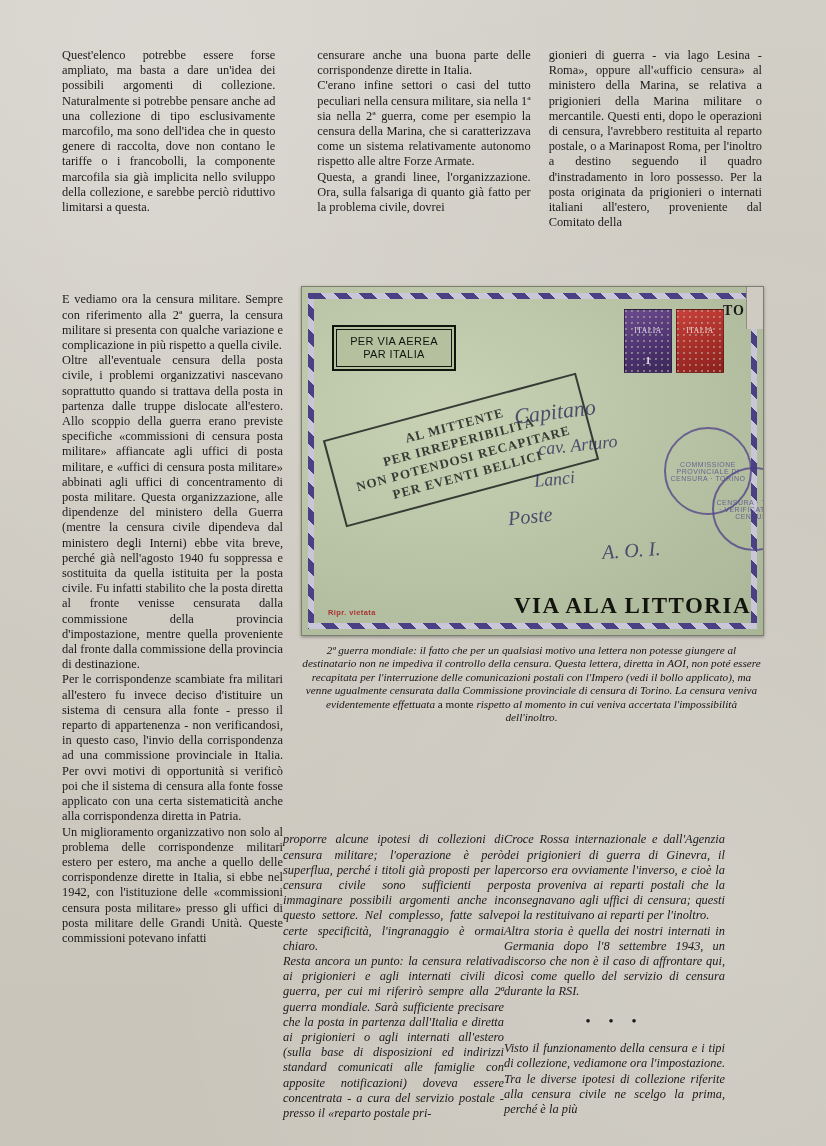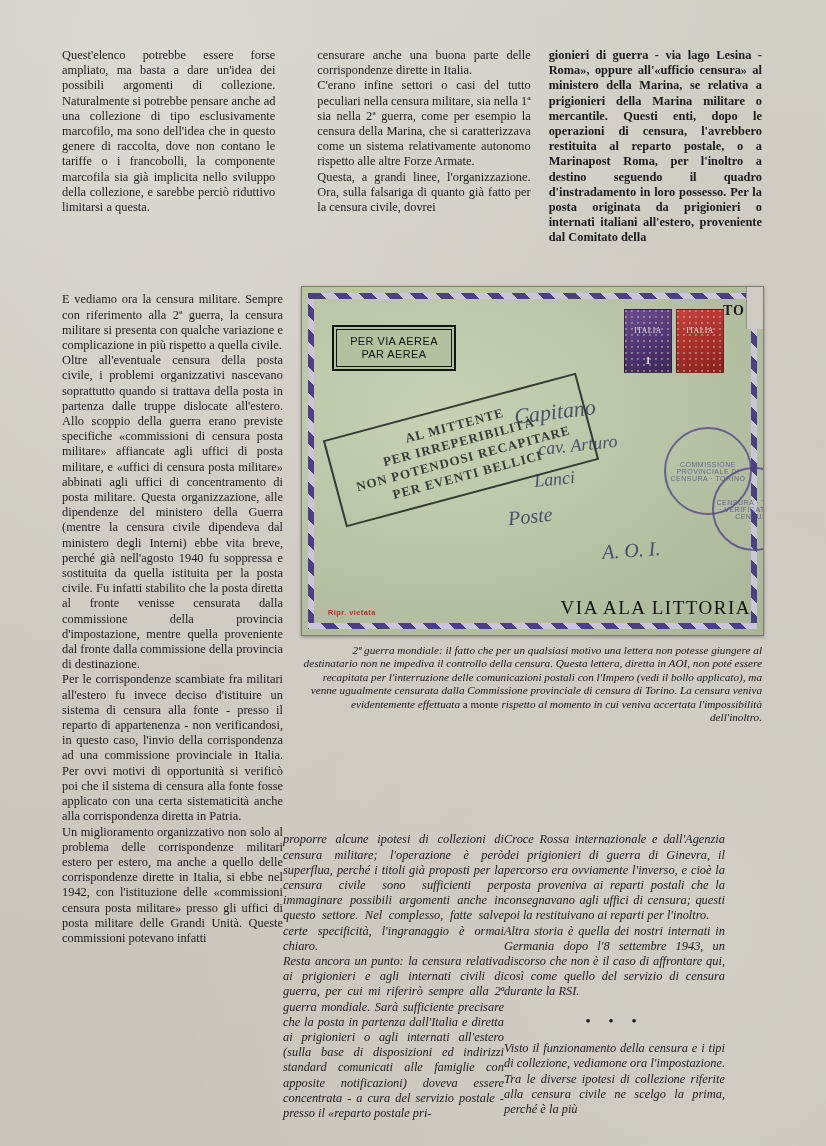--- a/index.html
+++ b/index.html
@@ -57,21 +57,21 @@
   }
   
   .top-block {
     position: absolute;
     left: 0;
     top: 0;
     width: 700px;
   }
   .top-block .col.c1 { height: 232px; }
   .top-block .col.c2 { height: 232px; margin-left: 24px; }
-  .top-block .col.c3 { height: 232px; font-weight: bold; }
+  .top-block .col.c3 { height: 232px; }
 
   
   .left-long {
     position: absolute;
     left: 0;
     top: 232px;
     width: 221px;
     font-size: 12.4px;
     line-height: 15.2px;
     text-align: justify;
@@ -225,22 +225,22 @@
     text-align: center;
     opacity: 0.72;
   }
   .rc1 { left: 362px; top: 140px; width: 84px; height: 84px; }
   .rc2 { left: 410px; top: 180px; width: 80px; height: 80px; }
   .via-littoria {
     position: absolute;
     right: 12px;
     bottom: 16px;
     font-family: "Liberation Serif", serif;
-    font-weight: normal;
-    font-size: 19px;
+    font-weight: bold;
+    font-size: 23px;
     letter-spacing: 1.5px;
     color: #14140f;
   }
   .ripr {
     position: absolute;
     left: 26px;
     bottom: 18px;
     font-family: "Liberation Sans", sans-serif;
     font-size: 7.5px;
     font-weight: bold;
@@ -265,21 +265,21 @@
     font-size: 14px;
     color: #1a1a1a;
     letter-spacing: 1px;
   }
   .caption {
     width: 461px;
     margin-top: 8px;
     font-size: 11.2px;
     line-height: 13.4px;
     font-style: italic;
-    text-align: right;
+    text-align: center;
     color: #141414;
   }
   .caption .roman { font-style: normal; }
 
   
   .bottom-block {
     position: absolute;
     left: 0;
     top: 772px;
     width: 700px;
@@ -312,21 +312,21 @@
   <div class="content">
 
     <div class="top-block">
       <div class="cols">
         <div class="col c1">
           <p>Quest'elenco potrebbe essere forse ampliato, ma basta a dare un'idea dei possibili argomenti di collezione. Naturalmente si potrebbe pensare anche ad una collezione di tipo esclusivamente marcofilo, ma sono dell'idea che in questo genere di raccolta, dove non contano le tariffe o i francobolli, la componente marcofila sia già implicita nello sviluppo della collezione, e sarebbe perciò riduttivo limitarsi a questa.</p>
         </div>
         <div class="col c2">
           <p>censurare anche una buona parte delle corrispondenze dirette in Italia.</p>
           <p class="mt6">C'erano infine settori o casi del tutto peculiari nella censura militare, sia nella 1ª sia nella 2ª guerra, come per esempio la censura della Marina, che si caratterizzava come un sistema relativamente autonomo rispetto alle altre Forze Armate.</p>
-          <p class="mt6">Questa, a grandi linee, l'organizzazione. Ora, sulla falsariga di quanto già fatto per la censura civile, dovrei</p>
+          <p class="mt6">Questa, a grandi linee, l'organizzazione. Ora, sulla falsariga di quanto già fatto per la problema civile, dovrei</p>
         </div>
         <div class="col c3">
           <p>gionieri di guerra - via lago Lesina - Roma», oppure all'«ufficio censura» al ministero della Marina, se relativa a prigionieri della Marina militare o mercantile. Questi enti, dopo le operazioni di censura, l'avrebbero restituita al reparto postale, o a Marinapost Roma, per l'inoltro a destino seguendo il quadro d'instradamento in loro possesso. Per la posta originata da prigionieri o internati italiani all'estero, proveniente dal Comitato della</p>
         </div>
       </div>
     </div>
 
     <div class="left-long">
       <p style="white-space: pre-line;">E vediamo ora la censura militare. Sempre con riferimento alla 2ª guerra, la censura militare si presenta con qualche variazione e complicazione in più rispetto a quella civile.
 Oltre all'eventuale censura della posta civile, i problemi organizzativi nascevano soprattutto quando si trattava della posta in partenza dalle truppe dislocate all'estero. Allo scoppio della guerra erano previste specifiche «commissioni di censura posta militare» affiancate agli uffici di posta militare, e «uffici di censura posta militare» abbinati agli uffici di concentramento di posta militare. Questa organizzazione, alle dipendenze del ministero della Guerra (mentre la censura civile dipendeva dal ministero degli Interni) ebbe vita breve, perché già nell'agosto 1940 fu soppressa e sostituita da quella istituita per la posta civile. Fu infatti stabilito che la posta diretta al fronte venisse censurata dalla commissione della provincia d'impostazione, mentre quella proveniente dal fronte dalla commissione della provincia di destinazione.
@@ -334,21 +334,21 @@
 Un miglioramento organizzativo non solo al problema delle corrispondenze militari estero per estero, ma anche a quello delle corrispondenze dirette in Italia, si ebbe nel 1942, con l'istituzione delle «commissioni censura posta militare» presso gli uffici di posta militare delle Grandi Unità. Queste commissioni potevano infatti</p>
     </div>
 
     <div class="figure">
       <div class="cover">
         <div class="cover-inner"></div>
         <div class="cover-border-frame"></div>
 
         <div class="airmail-label">
           <span>PER VIA AEREA</span>
-          <span>PAR AEREA</span>
+          <span>PAR ITALIA</span>
         </div>
 
         <div class="stamp violet">
           <div class="stamp-text">ITALIA</div>
           <div class="stamp-val">1</div>
           <div class="perf-edge"></div>
         </div>
 
         <div class="stamp red">
           <div class="stamp-text">ITALIA</div>

